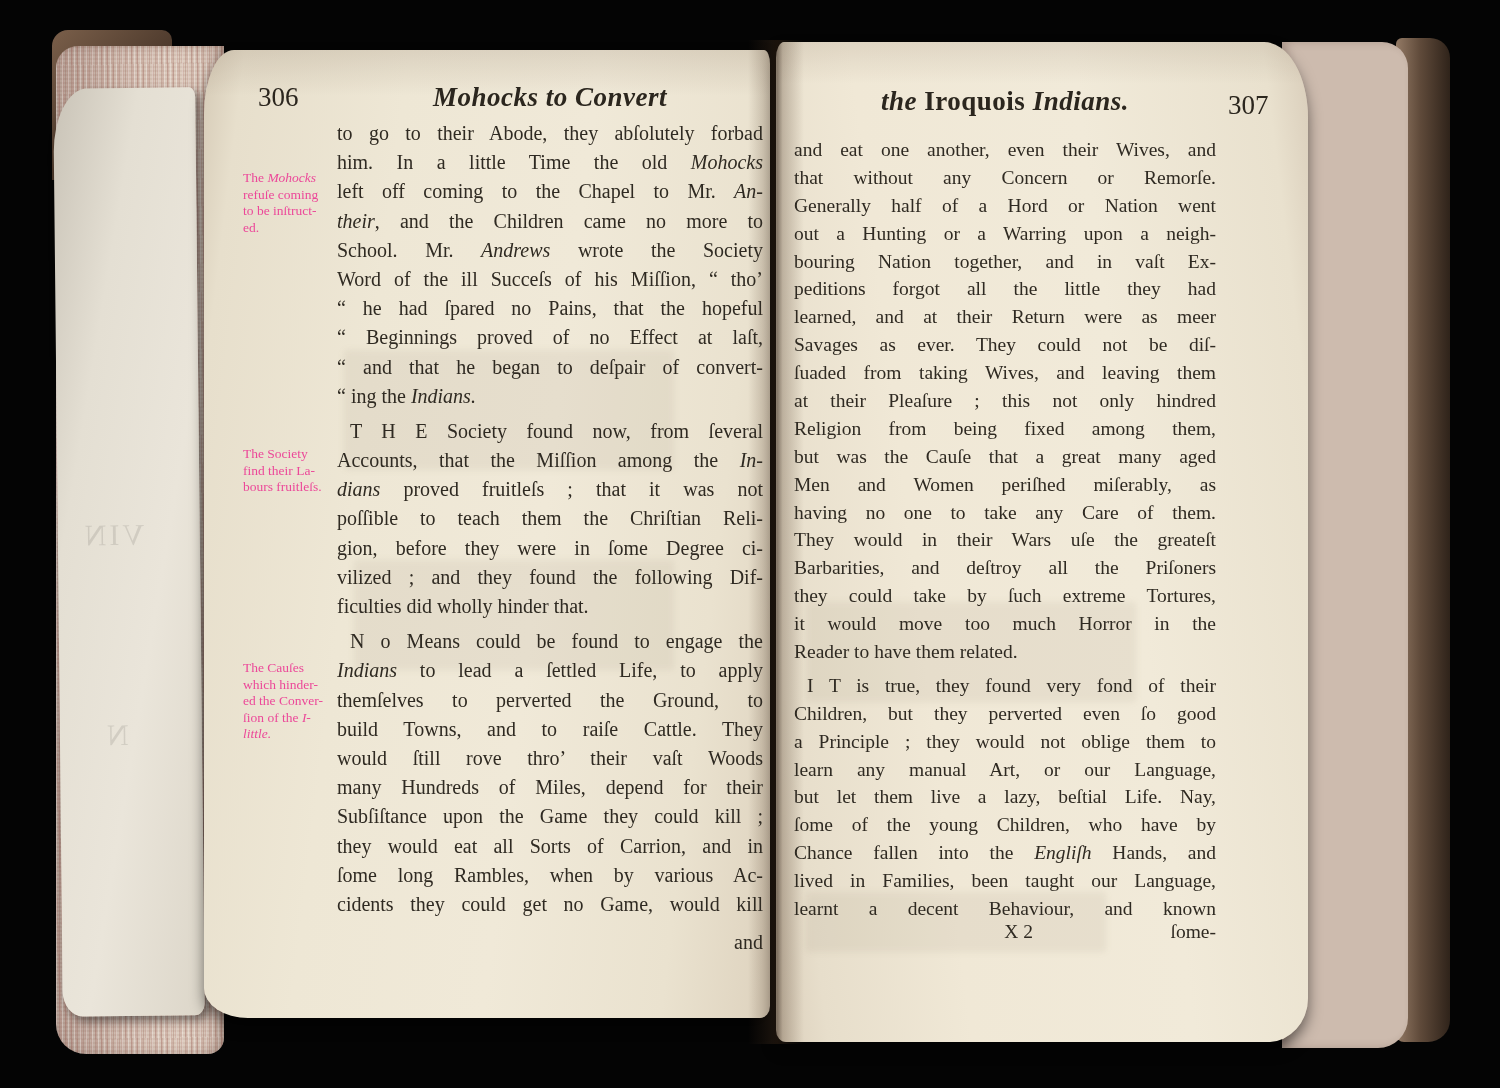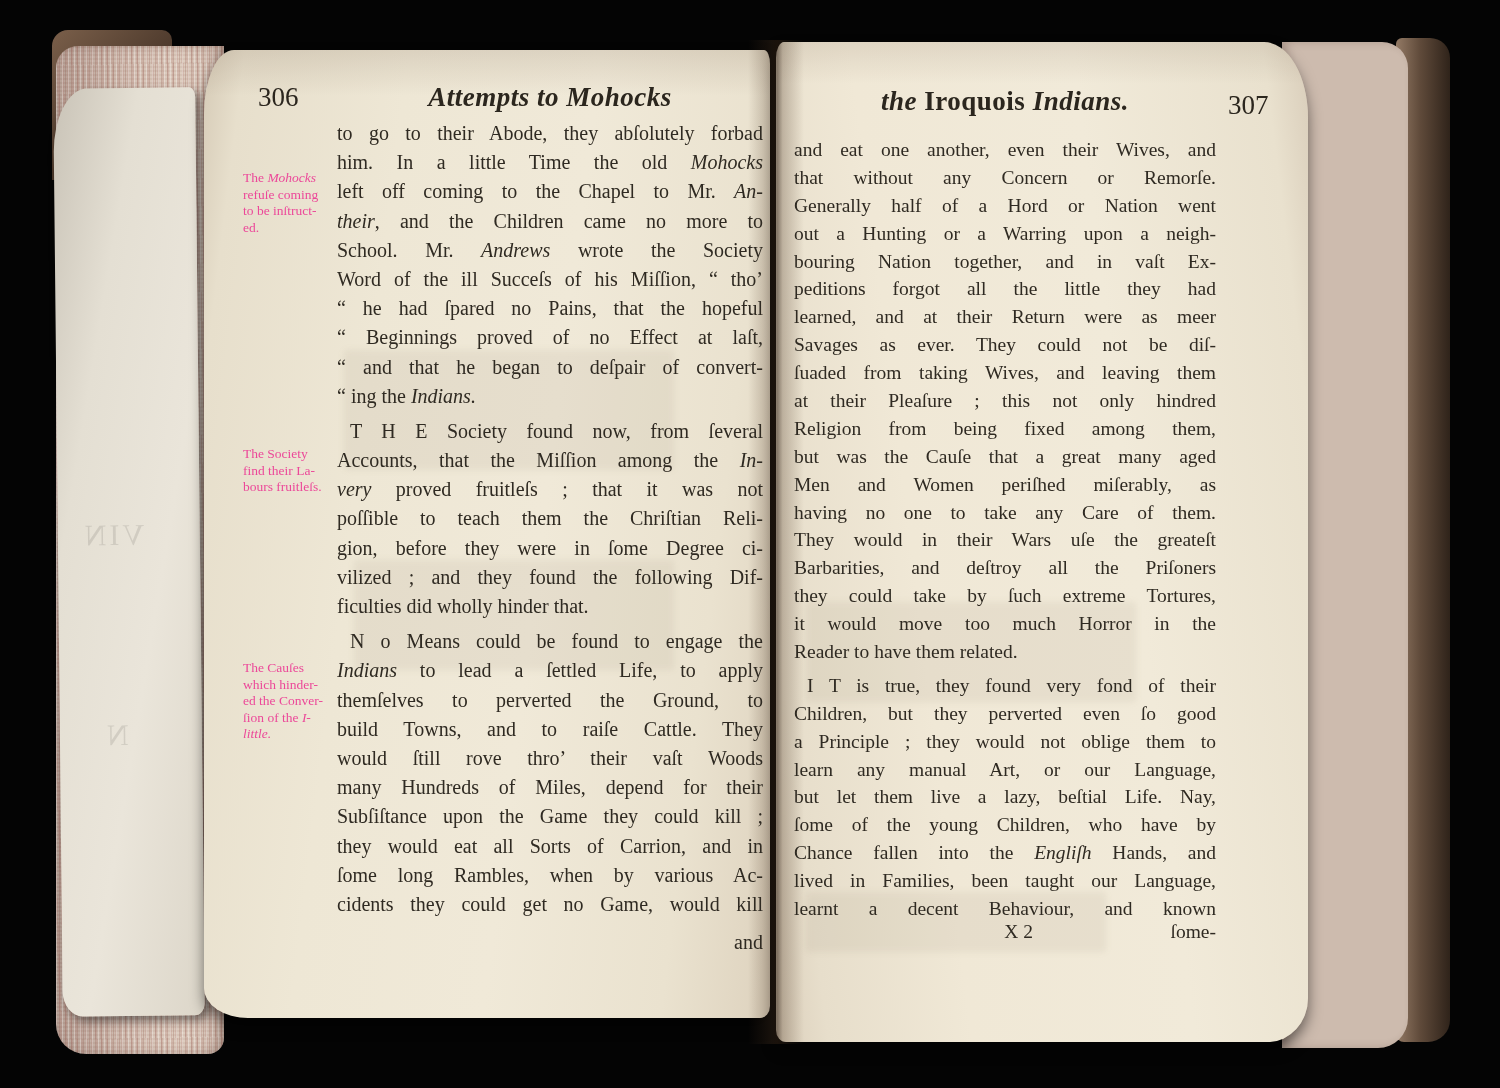--- a/index.html
+++ b/index.html
@@ -97,21 +97,21 @@
   </div>
 
   <div class="page page-right">
     <div class="bleed" style="left:30px;top:560px;width:330px;height:100px;"></div>
     <div class="bleed" style="left:30px;top:850px;width:300px;height:60px;"></div>
   </div>
 
   <div class="gutter"></div>
 
   <div class="folio" style="left:258px;top:82px;">306</div>
-  <div class="running-title" style="left:337px;top:82px;width:426px;font-style:italic;"><span class="it">Attempts to Mohocks</span></div>
+  <div class="running-title" style="left:337px;top:82px;width:426px;font-style:italic;"><span class="it">Mohocks to Convert</span></div>
 
   <div class="notes">
       <div class="note" style="top: 170px;">
         <div><span>The </span><span class="it">Mohocks</span></div>
         <div><span>refuſe coming</span></div>
         <div><span>to be inſtruct-</span></div>
         <div><span>ed.</span></div>
       </div>
       <div class="note" style="top: 446px;">
         <div><span>The Society</span></div>
@@ -133,21 +133,21 @@
       <div class="pline"><span>left off coming to the Chapel to Mr. </span><span class="it">An-</span></div>
       <div class="pline"><span class="it">their</span><span>, and the Children came no more to</span></div>
       <div class="pline"><span>School.  Mr. </span><span class="it">Andrews</span><span> wrote the Society</span></div>
       <div class="pline"><span>Word of the ill Succeſs of his Miſſion, “ tho’</span></div>
       <div class="pline"><span>“ he had ſpared no Pains, that the hopeful</span></div>
       <div class="pline"><span>“ Beginnings proved of no Effect at laſt,</span></div>
       <div class="pline"><span>“ and that he began to deſpair of convert-</span></div>
       <div class="pline nj"><span>“ ing the </span><span class="it">Indians.</span></div>
       <div class="pline gap ind"><span>T H E  Society found now, from ſeveral</span></div>
       <div class="pline"><span>Accounts, that the Miſſion among the </span><span class="it">In-</span></div>
-      <div class="pline"><span class="it">very</span><span> proved fruitleſs ;  that it was not</span></div>
+      <div class="pline"><span class="it">dians</span><span> proved fruitleſs ;  that it was not</span></div>
       <div class="pline"><span>poſſible to teach them the Chriſtian Reli-</span></div>
       <div class="pline"><span>gion, before they were in ſome Degree ci-</span></div>
       <div class="pline"><span>vilized ; and they found the following Dif-</span></div>
       <div class="pline nj"><span>ficulties did wholly hinder that.</span></div>
       <div class="pline gap ind"><span>N o  Means could be found to engage the</span></div>
       <div class="pline"><span class="it">Indians</span><span> to lead a ſettled Life, to apply</span></div>
       <div class="pline"><span>themſelves to perverted the Ground, to</span></div>
       <div class="pline"><span>build Towns, and to raiſe Cattle.  They</span></div>
       <div class="pline"><span>would ſtill rove thro’ their vaſt Woods</span></div>
       <div class="pline"><span>many Hundreds of Miles, depend for their</span></div>

